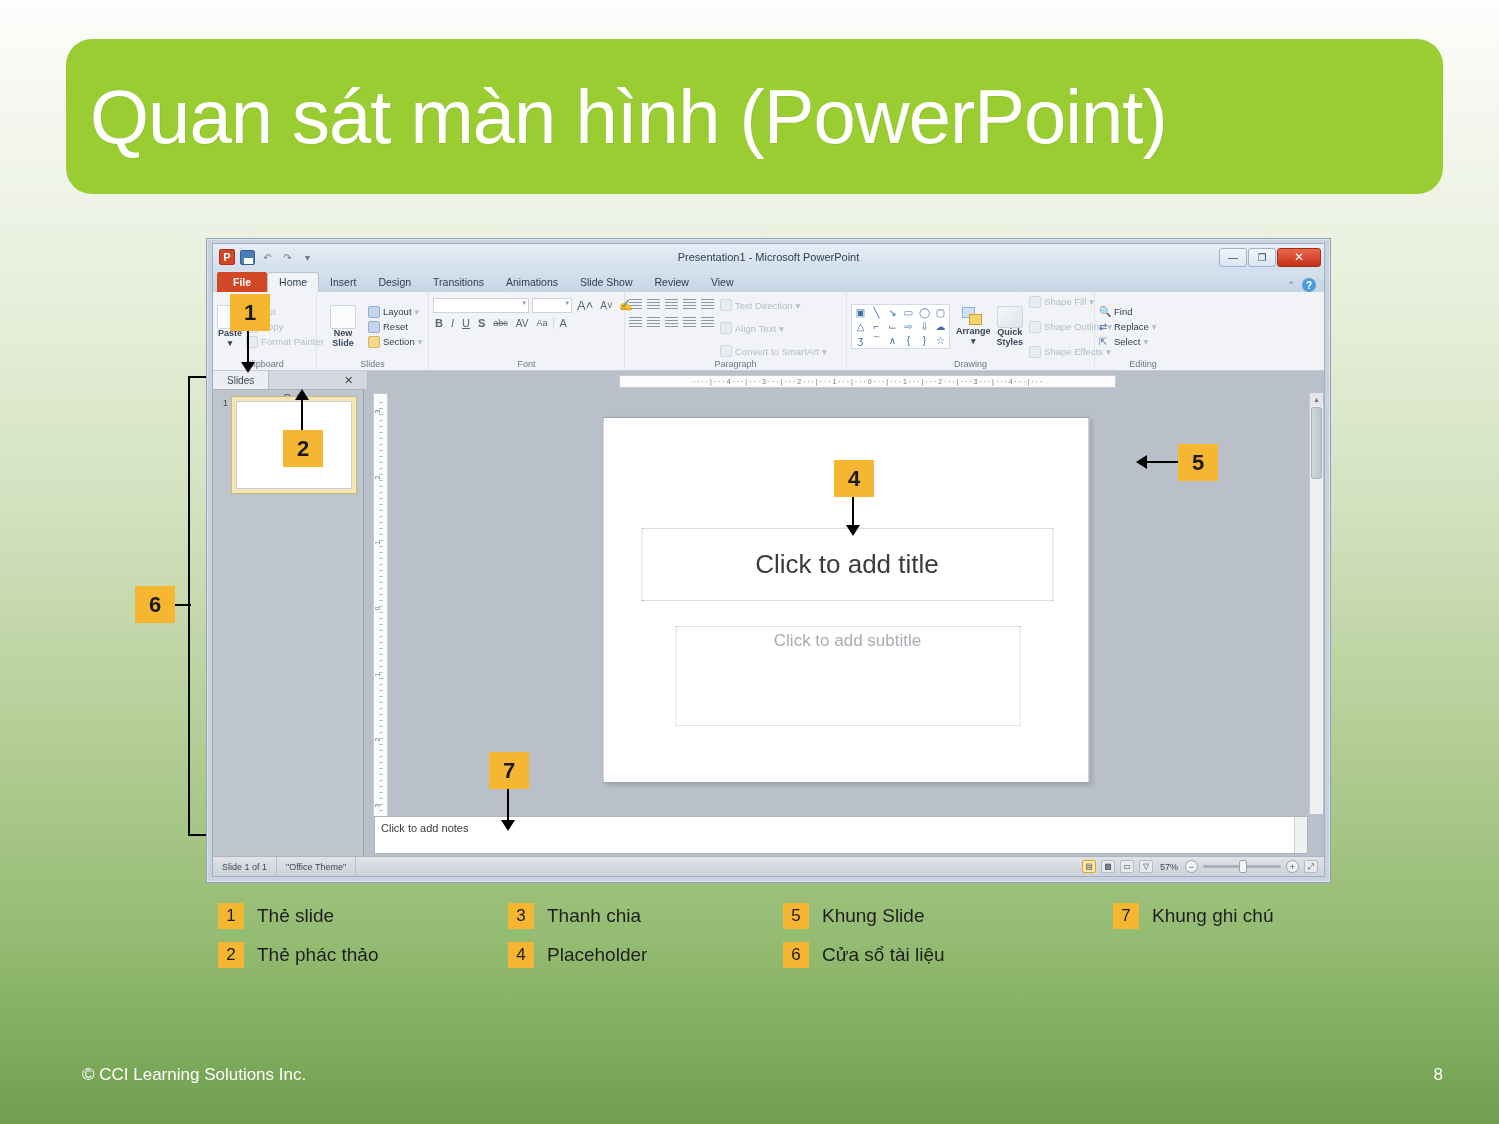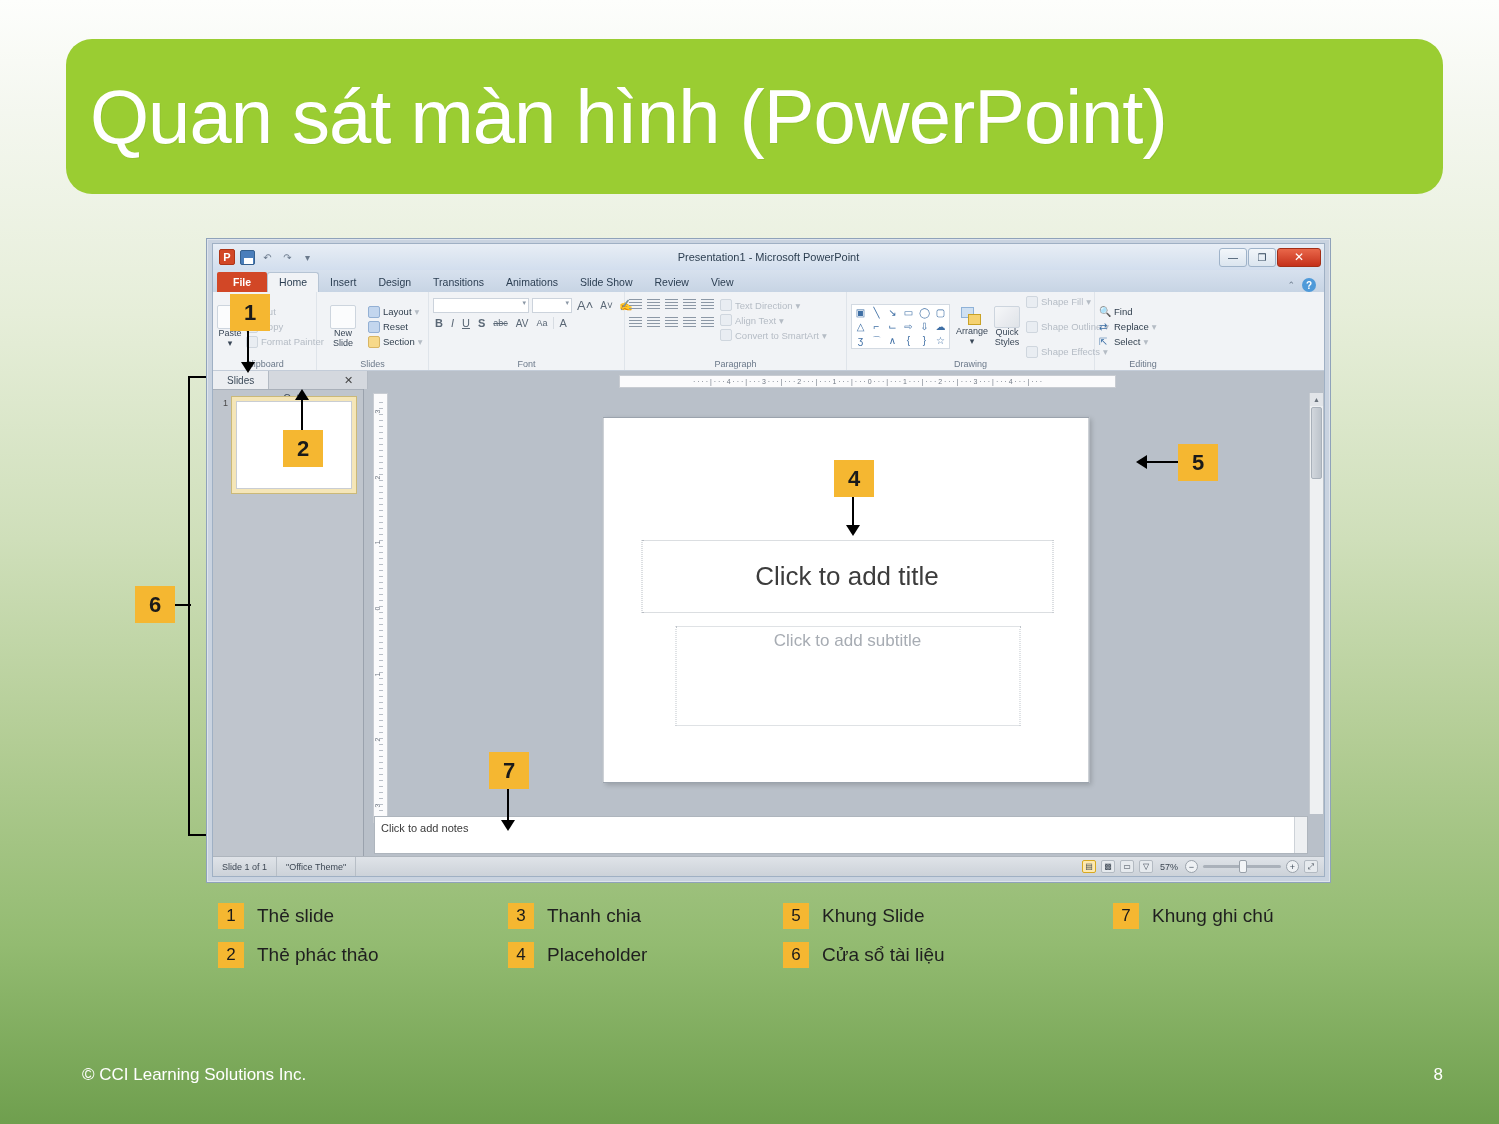--- a/index.html
+++ b/index.html
@@ -72,21 +72,21 @@
   .rgroup{ position:relative; display:flex; flex-direction:column; border-right:1px solid #dfe4ea; padding:2px 4px 0 4px;}
   .rgroup-body{ flex:1; display:flex; align-items:center; gap:3px; }
   .rgroup-label{ text-align:center; font-size:9px; color:#6b7889; padding-bottom:1px; position:relative;}
   .gray-txt{ color:#b5bcc5; font-size:9.5px; white-space:nowrap; }
   .dark-txt{ color:#32404f; font-size:9.5px; white-space:nowrap; }
   .stack{ display:flex; flex-direction:column; justify-content:center; gap:3px;}
   .itm{ display:flex; align-items:center; gap:3px; }
   .sq{ width:12px;height:12px;border:1px solid #cfd6de;background:#e9edf2;border-radius:2px;}
   .sq.y{ background:#f7d98a;border-color:#d8b564;}
   .sq.b{ background:#c3d6ee;border-color:#93b0d4;}
-  .big-btn{ display:flex;flex-direction:column;align-items:center;justify-content:center;width:44px;}
+  .big-btn{ display:flex;flex-direction:column;align-items:center;justify-content:center;width:44px;font-weight:bold;}
   .big-ico{ width:26px;height:24px;border:1px solid #cdd5de;background:#fbfcfd;border-radius:2px;}
   .big-lbl{ font-size:9px;color:#3a4757;line-height:1.05;text-align:center;}
   .fontbox{ width:96px;height:15px;border:1px solid #ccd3dc;background:#fff;position:relative;}
   .fontbox.small{ width:40px;}
   .fontbox:after{content:"▾";position:absolute;right:2px;top:0px;font-size:7px;color:#8b97a5;}
   .fbtn{ font-size:11px;color:#5a6775;padding:0 2px;}
   .fbtn.b{font-weight:bold;} .fbtn.i{font-style:italic;} .fbtn.u{text-decoration:underline;}
   .pbtn{ width:13px;height:12px;background:repeating-linear-gradient(180deg,#8c98a6 0 1px,transparent 1px 3px);}
   .shape-grid{ display:grid;grid-template-columns:repeat(6,15px);grid-template-rows:repeat(3,13px);
                gap:1px;border:1px solid #d3dae2;background:#fff;padding:1px;}
@@ -126,21 +126,21 @@
   #hruler{ position:absolute; left:406px; top:4px; width:497px; height:13px;
            background:#fbfbfc; border:1px solid #c8ccd2; display:flex; align-items:center;
            justify-content:center; font-size:7px; color:#737b86; letter-spacing:0px; overflow:hidden;}
 
   
   #slide-stage{ position:absolute; left:176px; top:22px; right:16px; bottom:62px; background:#b9c0c9;}
   #slide{ position:absolute; left:calc(50% - 3px); top:24px; transform:translateX(-50%);
           width:487px; height:366px; background:#fff; border:1px solid #9ba3ad;
           box-shadow:2px 2px 5px rgba(0,0,0,.18);}
   #ph-title{ position:absolute; left:38px; top:110px; width:412px; height:73px;
-             border:1px dotted #b7bcc3; display:flex; align-items:center; justify-content:center;margin-top:12px;}
+             border:1px dotted #b7bcc3; display:flex; align-items:center; justify-content:center;}
   #ph-title span{ font-size:26px; color:#3c3c3c; }
   #ph-sub{ position:absolute; left:72px; top:208px; width:345px; height:100px;
            border:1px dotted #bfc4ca; display:flex; justify-content:center; padding-top:4px;}
   #ph-sub span{ font-size:17px; color:#a7acb3; }
 
   
   #vscroll{ position:absolute; right:1px; top:22px; width:14px; bottom:62px; background:#eef0f2;
             border-left:1px solid #c5cad0; }
   .sb-arrow{ height:13px; background:#e2e5e9; font-size:7px; color:#6a727c;
              display:flex;align-items:center;justify-content:center;}
@@ -329,21 +329,21 @@
               <span class="pbtn"></span>
             </div>
             <div style="display:flex;gap:5px;">
               <span class="pbtn"></span>
               <span class="pbtn"></span>
               <span class="pbtn"></span>
               <span class="pbtn"></span>
               <span class="pbtn"></span>
             </div>
           </div>
-          <div class="stack" style="gap:3px;">
+          <div class="stack" style="gap:11px;">
             <div class="itm">
               <span class="sq"></span>
               <span class="gray-txt">Text Direction</span>
               <span class="gray-txt">▾</span>
             </div>
             <div class="itm">
               <span class="sq"></span>
               <span class="gray-txt">Align Text</span>
               <span class="gray-txt">▾</span>
             </div>

